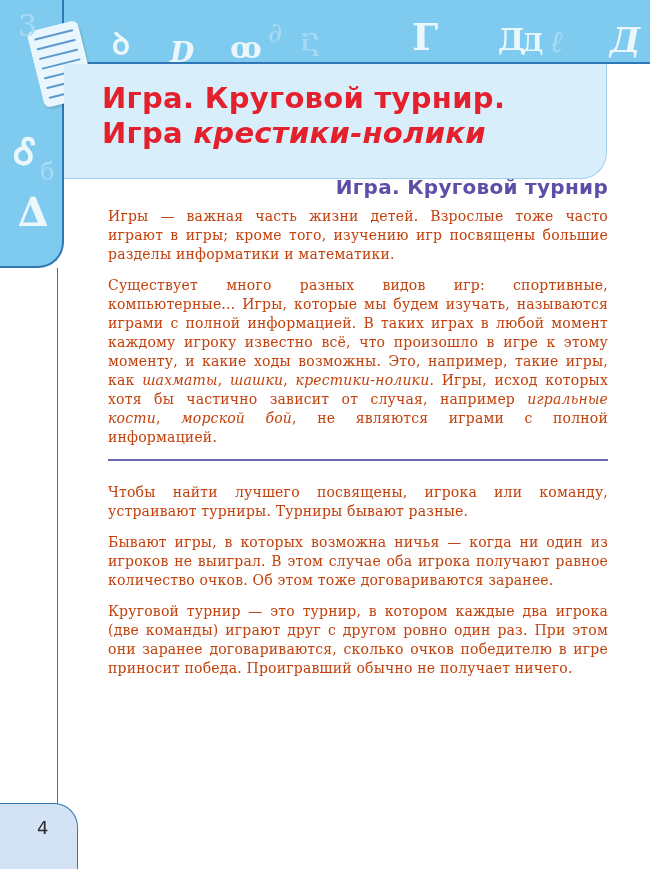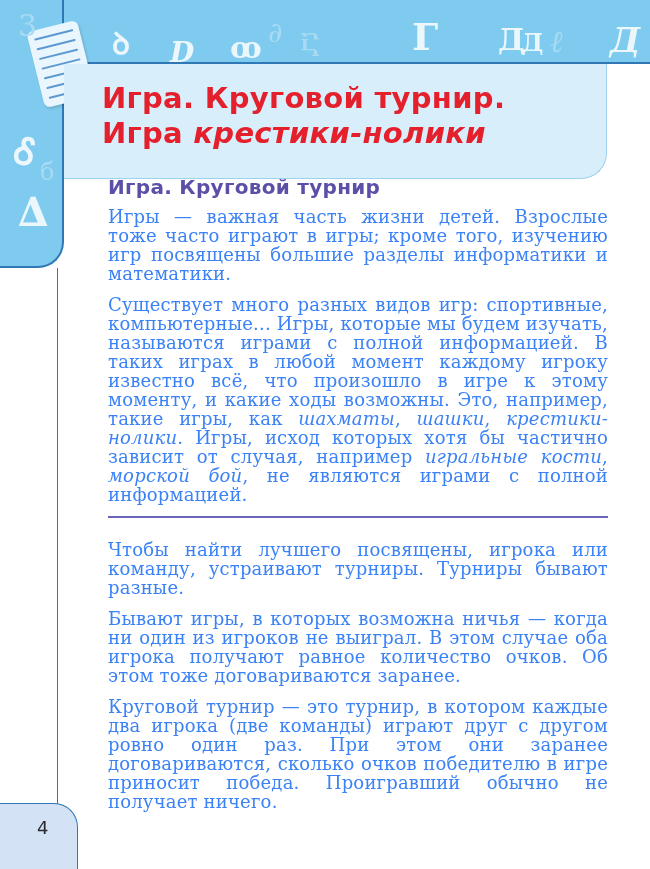--- a/index.html
+++ b/index.html
@@ -47,25 +47,25 @@
     }
     .title-line.l1 { top: 17px; }
     .title-line.l2 { top: 52px; text-align: center; }
     .title-line em { font-style: italic; }
 
     .content {
       position: absolute; left: 108px; top: 175px; width: 500px;
     }
     .section-heading {
       font-family: "DejaVu Sans", sans-serif; font-weight: bold; font-size: 20px;
-      color: #5b4fa8; margin-bottom: 8px; letter-spacing: 0.3px;
+      color: #5b4fa8; margin-bottom: 8px; letter-spacing: 0.3px; text-align: right;
     }
     p {
-      font-size: 18px; line-height: 19px; text-align: justify; margin-bottom: 12px;
-      color: #3b82f6; letter-spacing: 0.2px;
+      font-size: 14px; line-height: 19px; text-align: justify; margin-bottom: 12px;
+      color: #c2410c; letter-spacing: 0.2px;
     }
     p b { font-weight: normal; }
     p em { font-style: italic; }
     .divider {
       height: 2px; background: #6a66b5; margin: 6px 0 22px 0;
     }
 
     .page-num-tab {
       position: absolute; left: 0; top: 803px; width: 78px; height: 66px;
       background: #d3e2f5; border-top-right-radius: 24px;

